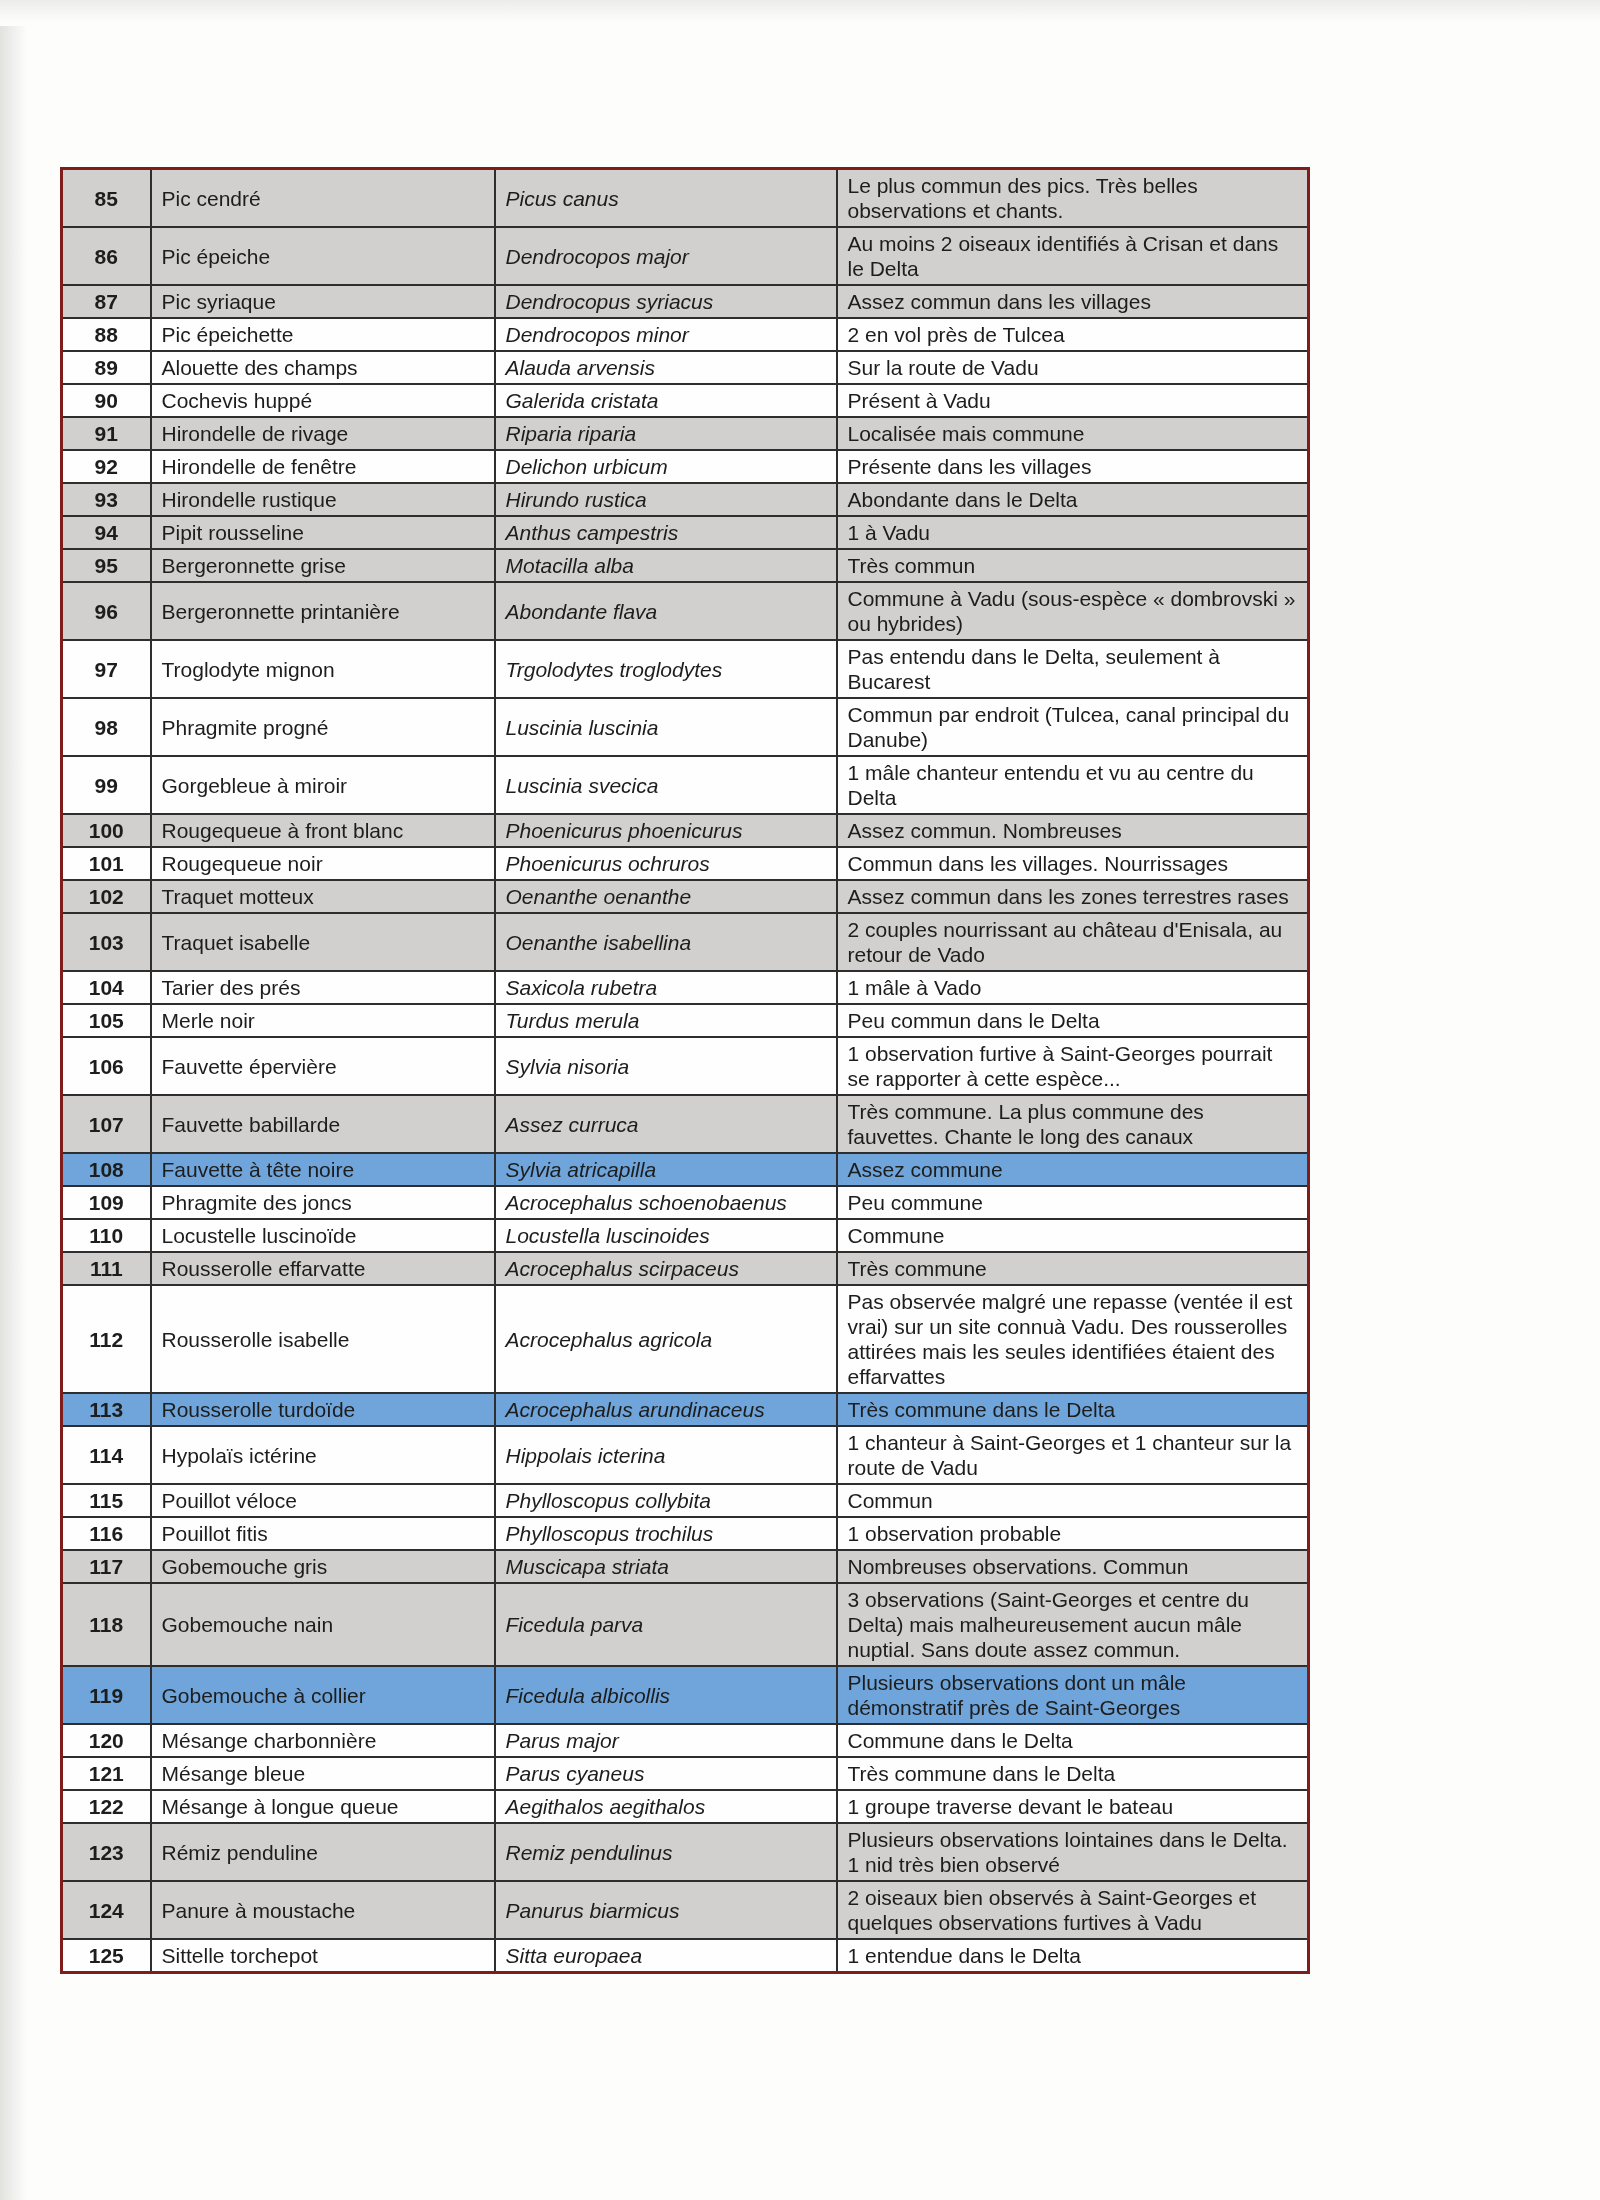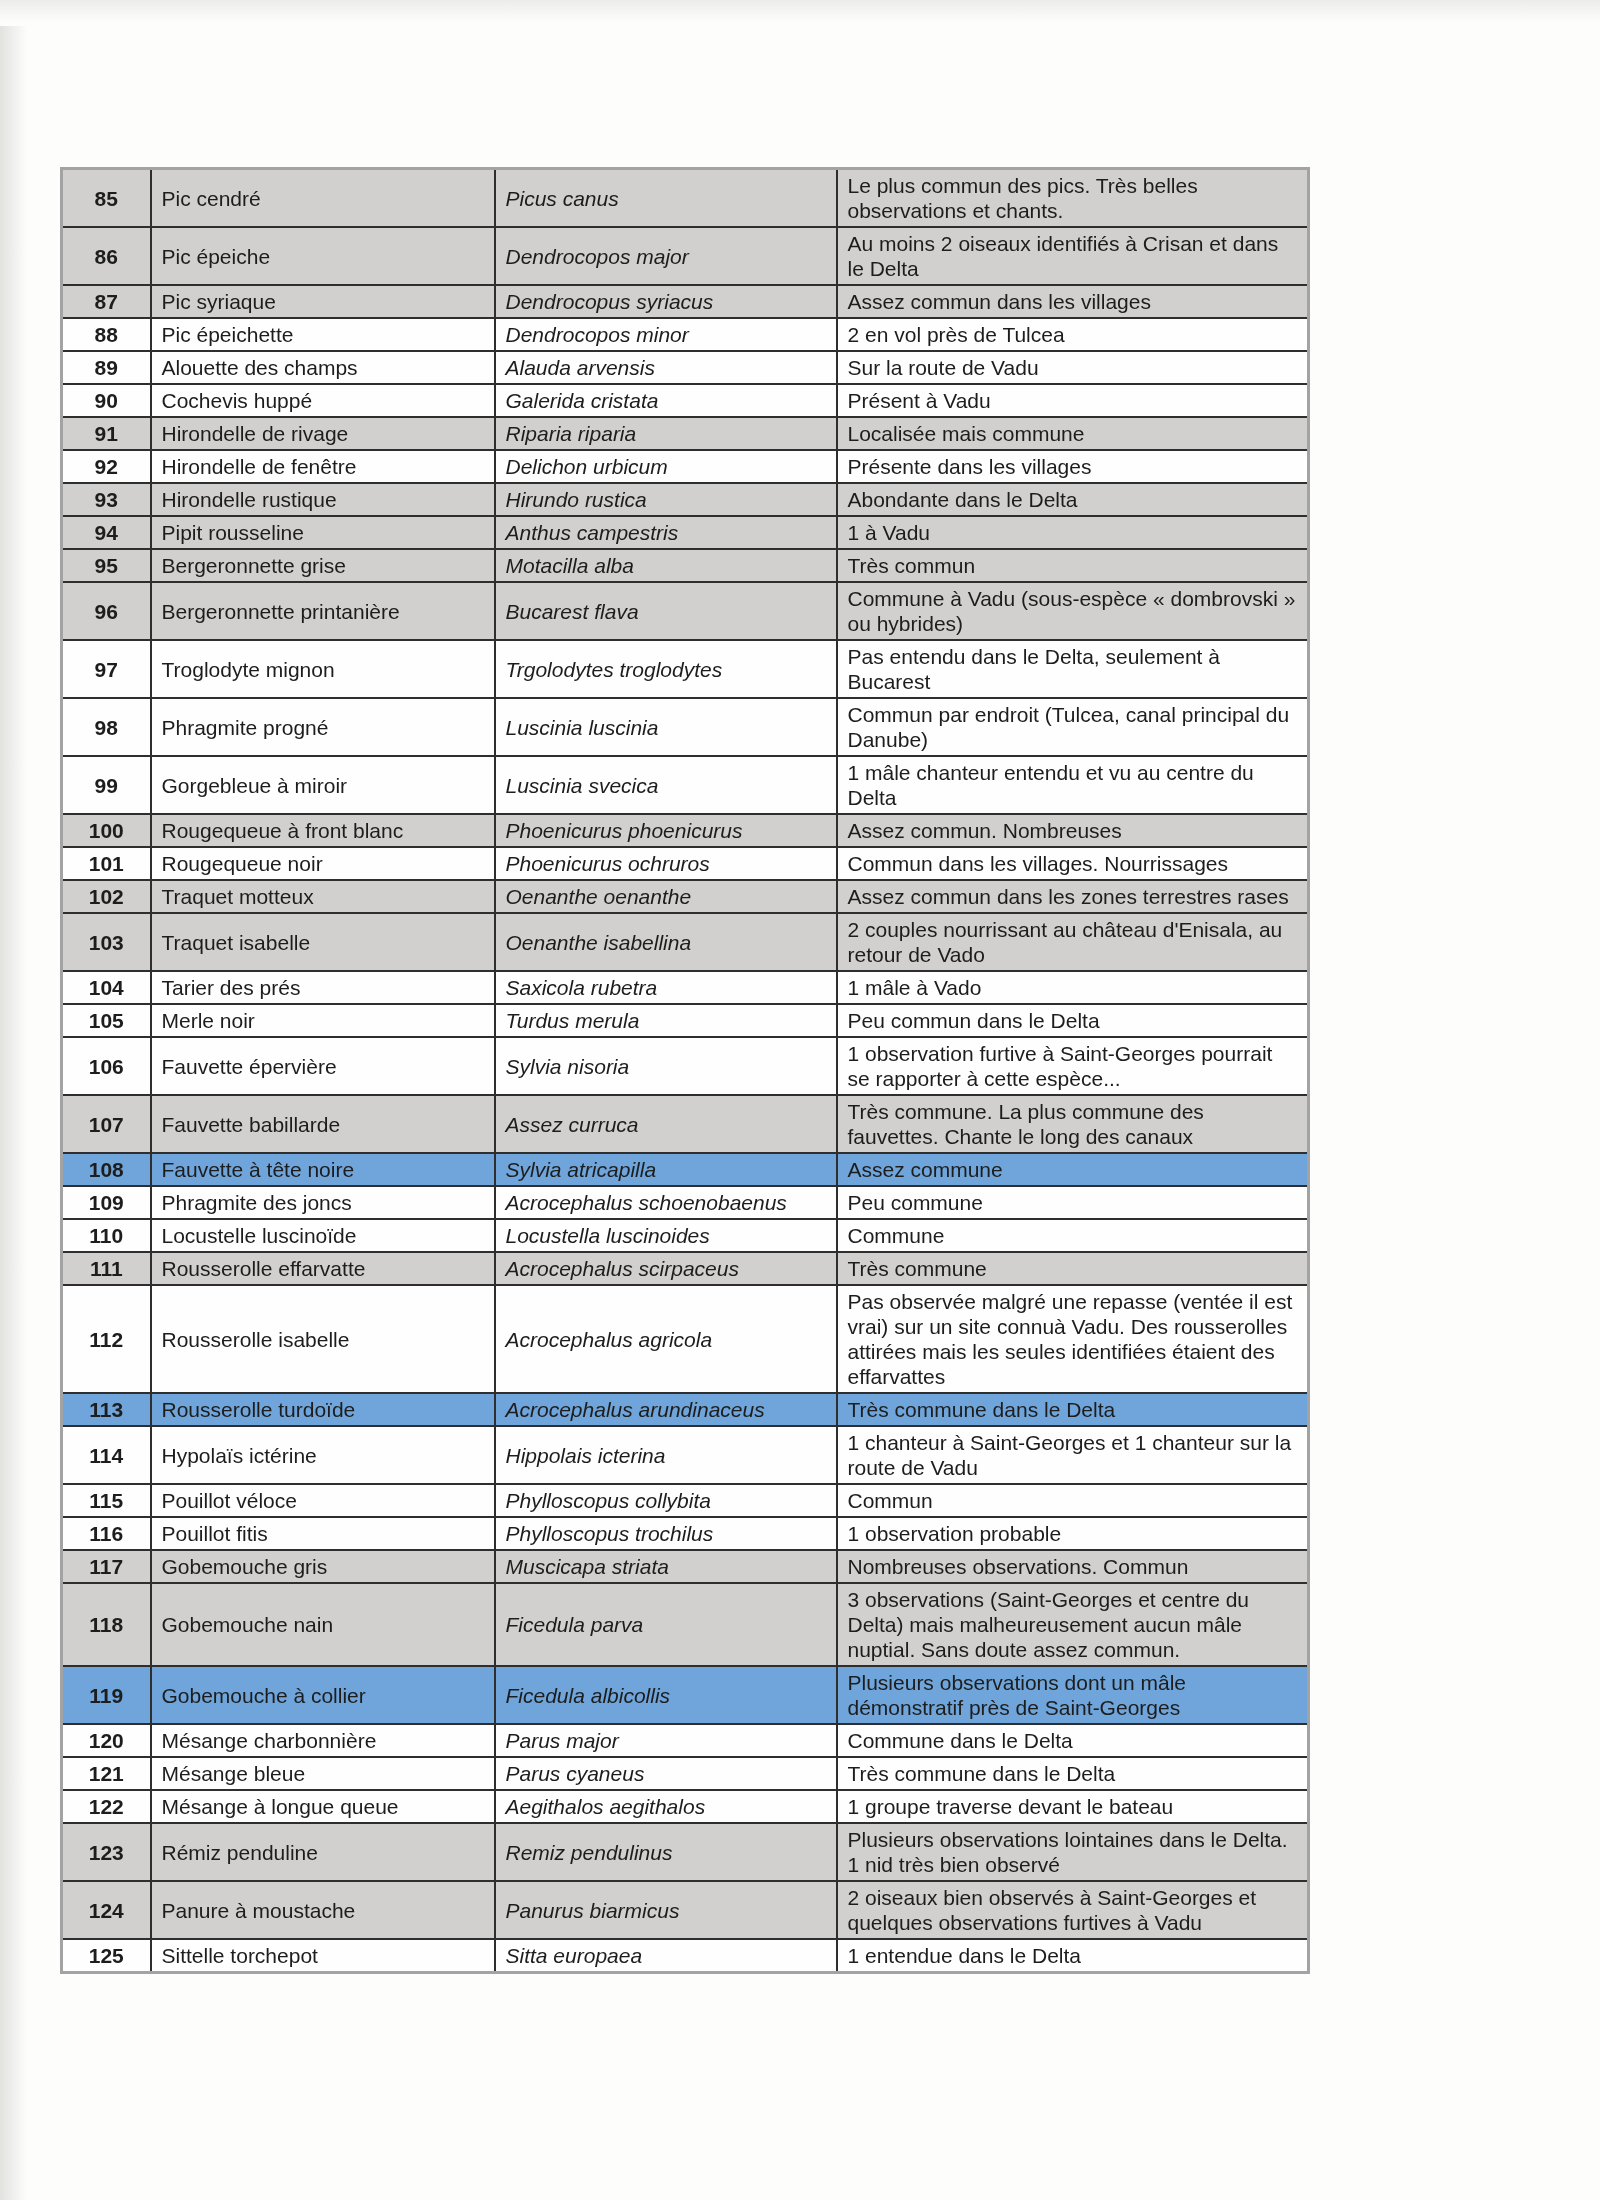--- a/index.html
+++ b/index.html
@@ -23,21 +23,21 @@
     position:absolute;left:0;top:0;width:100%;height:26px;
     background:linear-gradient(180deg,#ececea,#fdfdfc 85%);
   }
   .table-wrap{
     position:absolute;left:60px;top:167px;width:1247px;
   }
   table.species{
     border-collapse:collapse;
     width:1247px;
     table-layout:fixed;
-    border:3px solid #a3a3a3;
+    border:3px solid #7f1d1d;
     background:#fefefe;
     color:#1d1d1d;
   }
   table.species td{
     border:2px solid #2e2e2e;
     padding:3px 10px;
     font-size:21px;
     line-height:25px;
     vertical-align:middle;
     overflow:hidden;
@@ -147,21 +147,21 @@
           <tr class="fill-gray">
             <td class="num">95</td>
             <td class="fr">Bergeronnette grise</td>
             <td class="la">Motacilla alba</td>
             <td class="cm">Très commun</td>
           </tr>
 
           <tr class="fill-gray">
             <td class="num">96</td>
             <td class="fr">Bergeronnette printanière</td>
-            <td class="la">Bucarest flava</td>
+            <td class="la">Abondante flava</td>
             <td class="cm">Commune à Vadu (sous-espèce « dombrovski » ou hybrides)</td>
           </tr>
 
           <tr class="fill-white">
             <td class="num">97</td>
             <td class="fr">Troglodyte mignon</td>
             <td class="la">Trgolodytes troglodytes</td>
             <td class="cm">Pas entendu dans le Delta, seulement à Bucarest</td>
           </tr>
 

